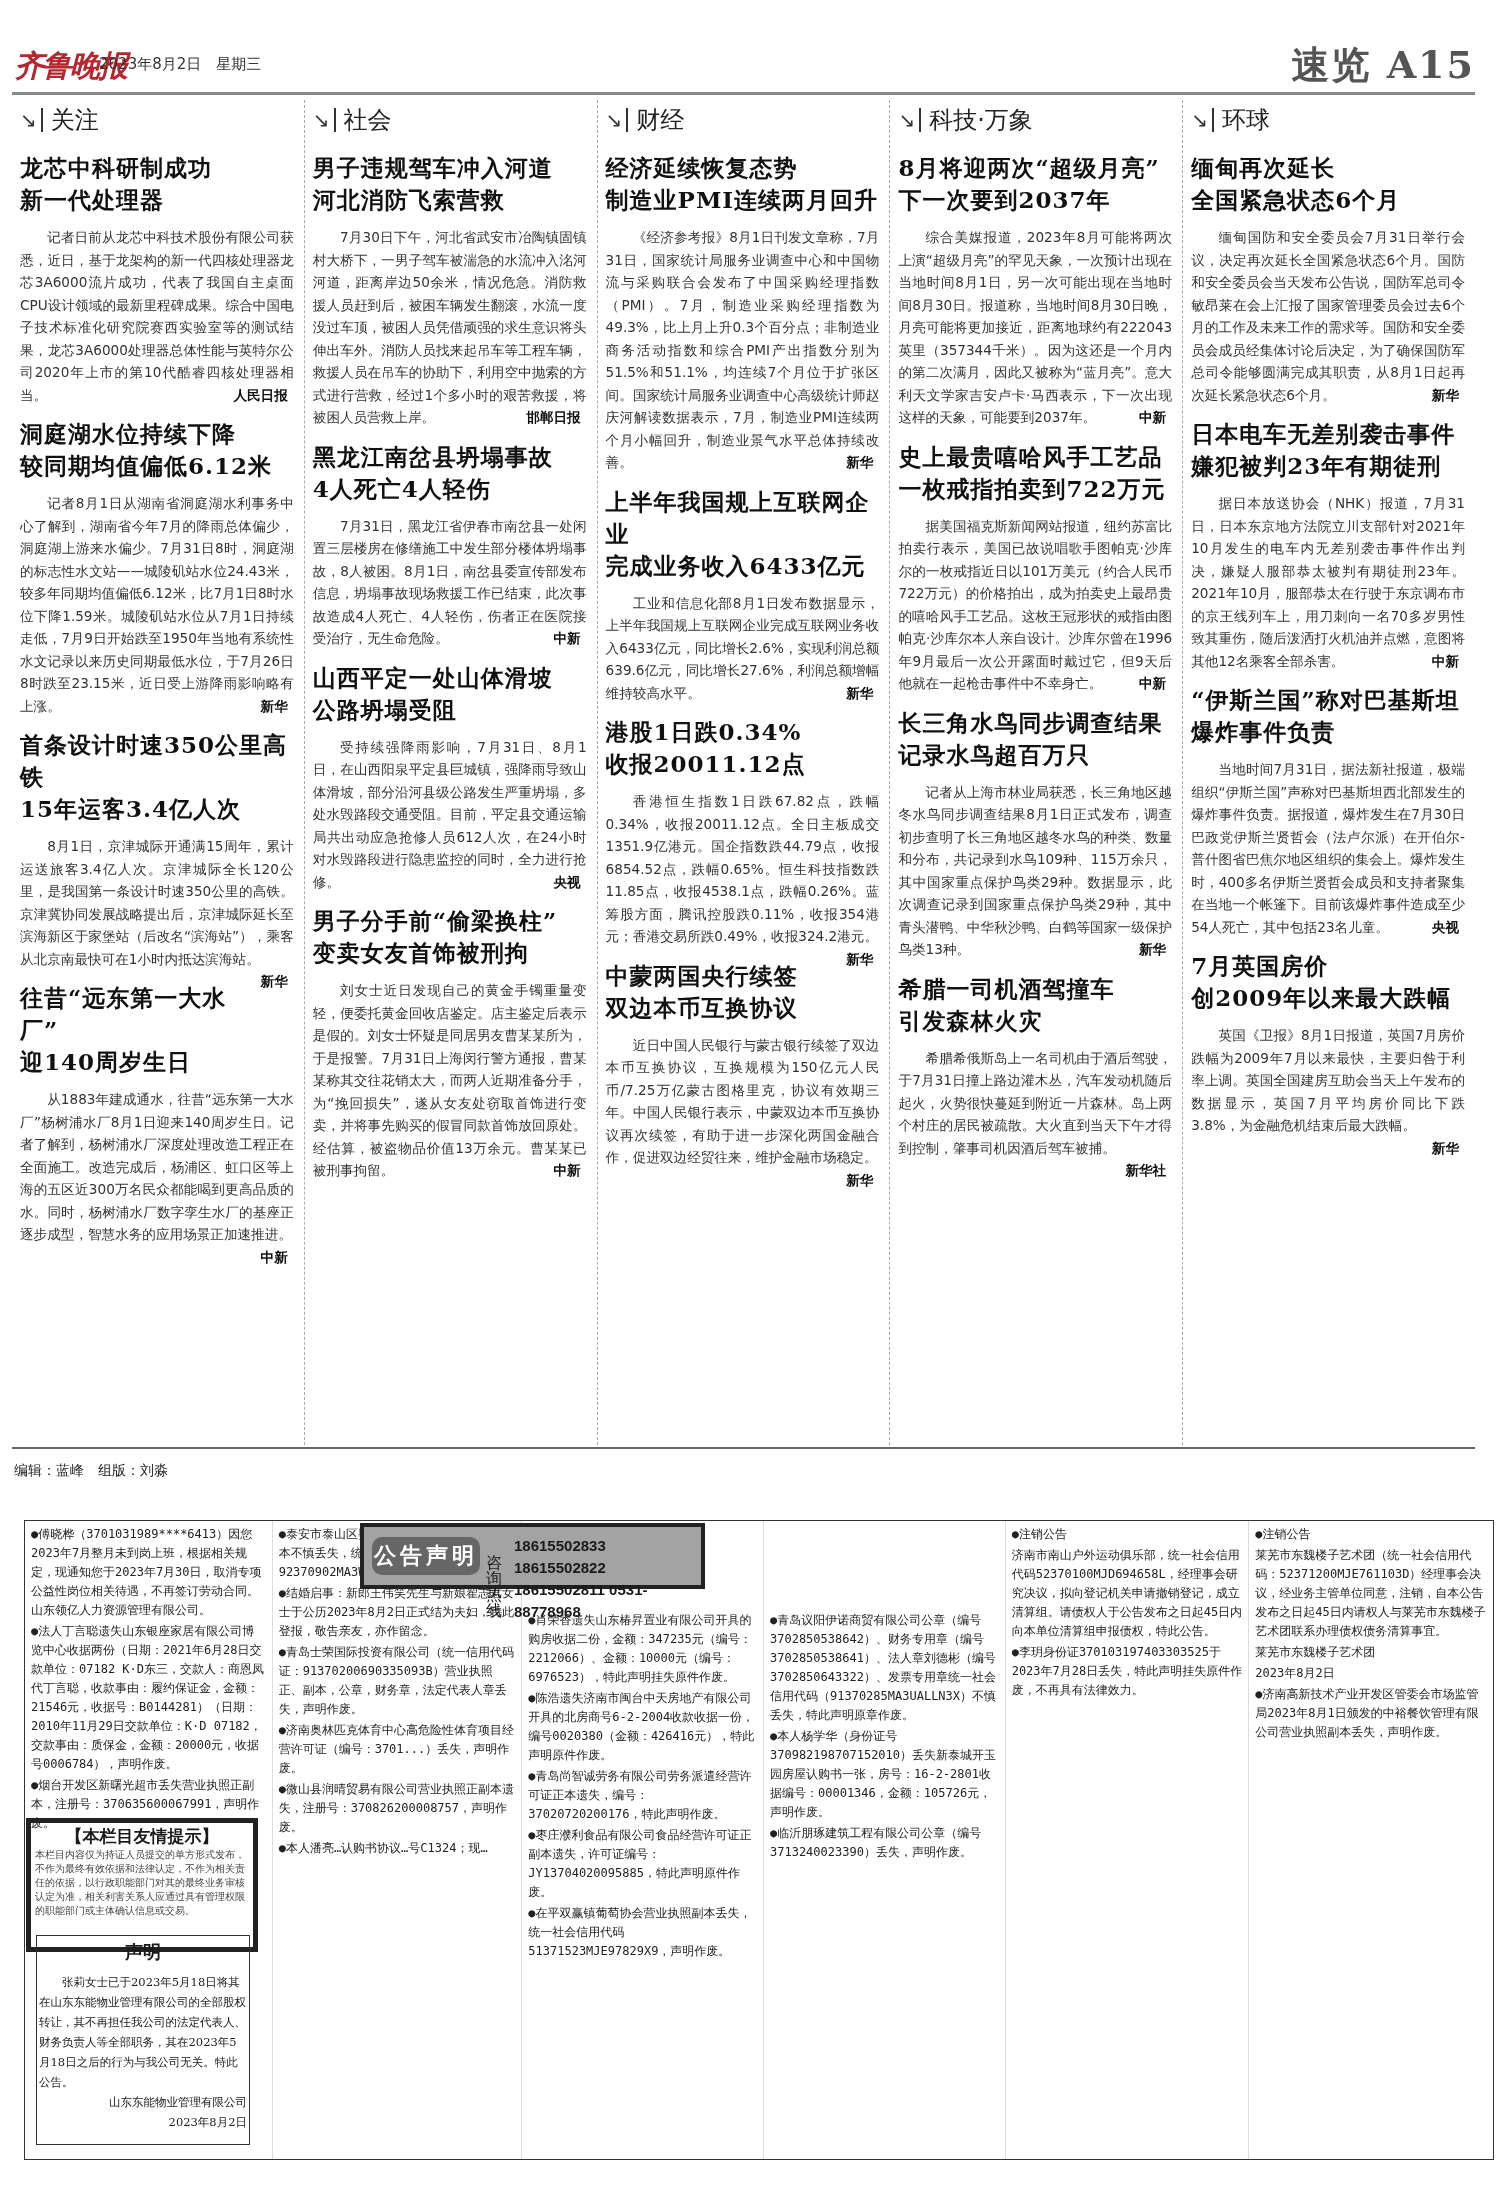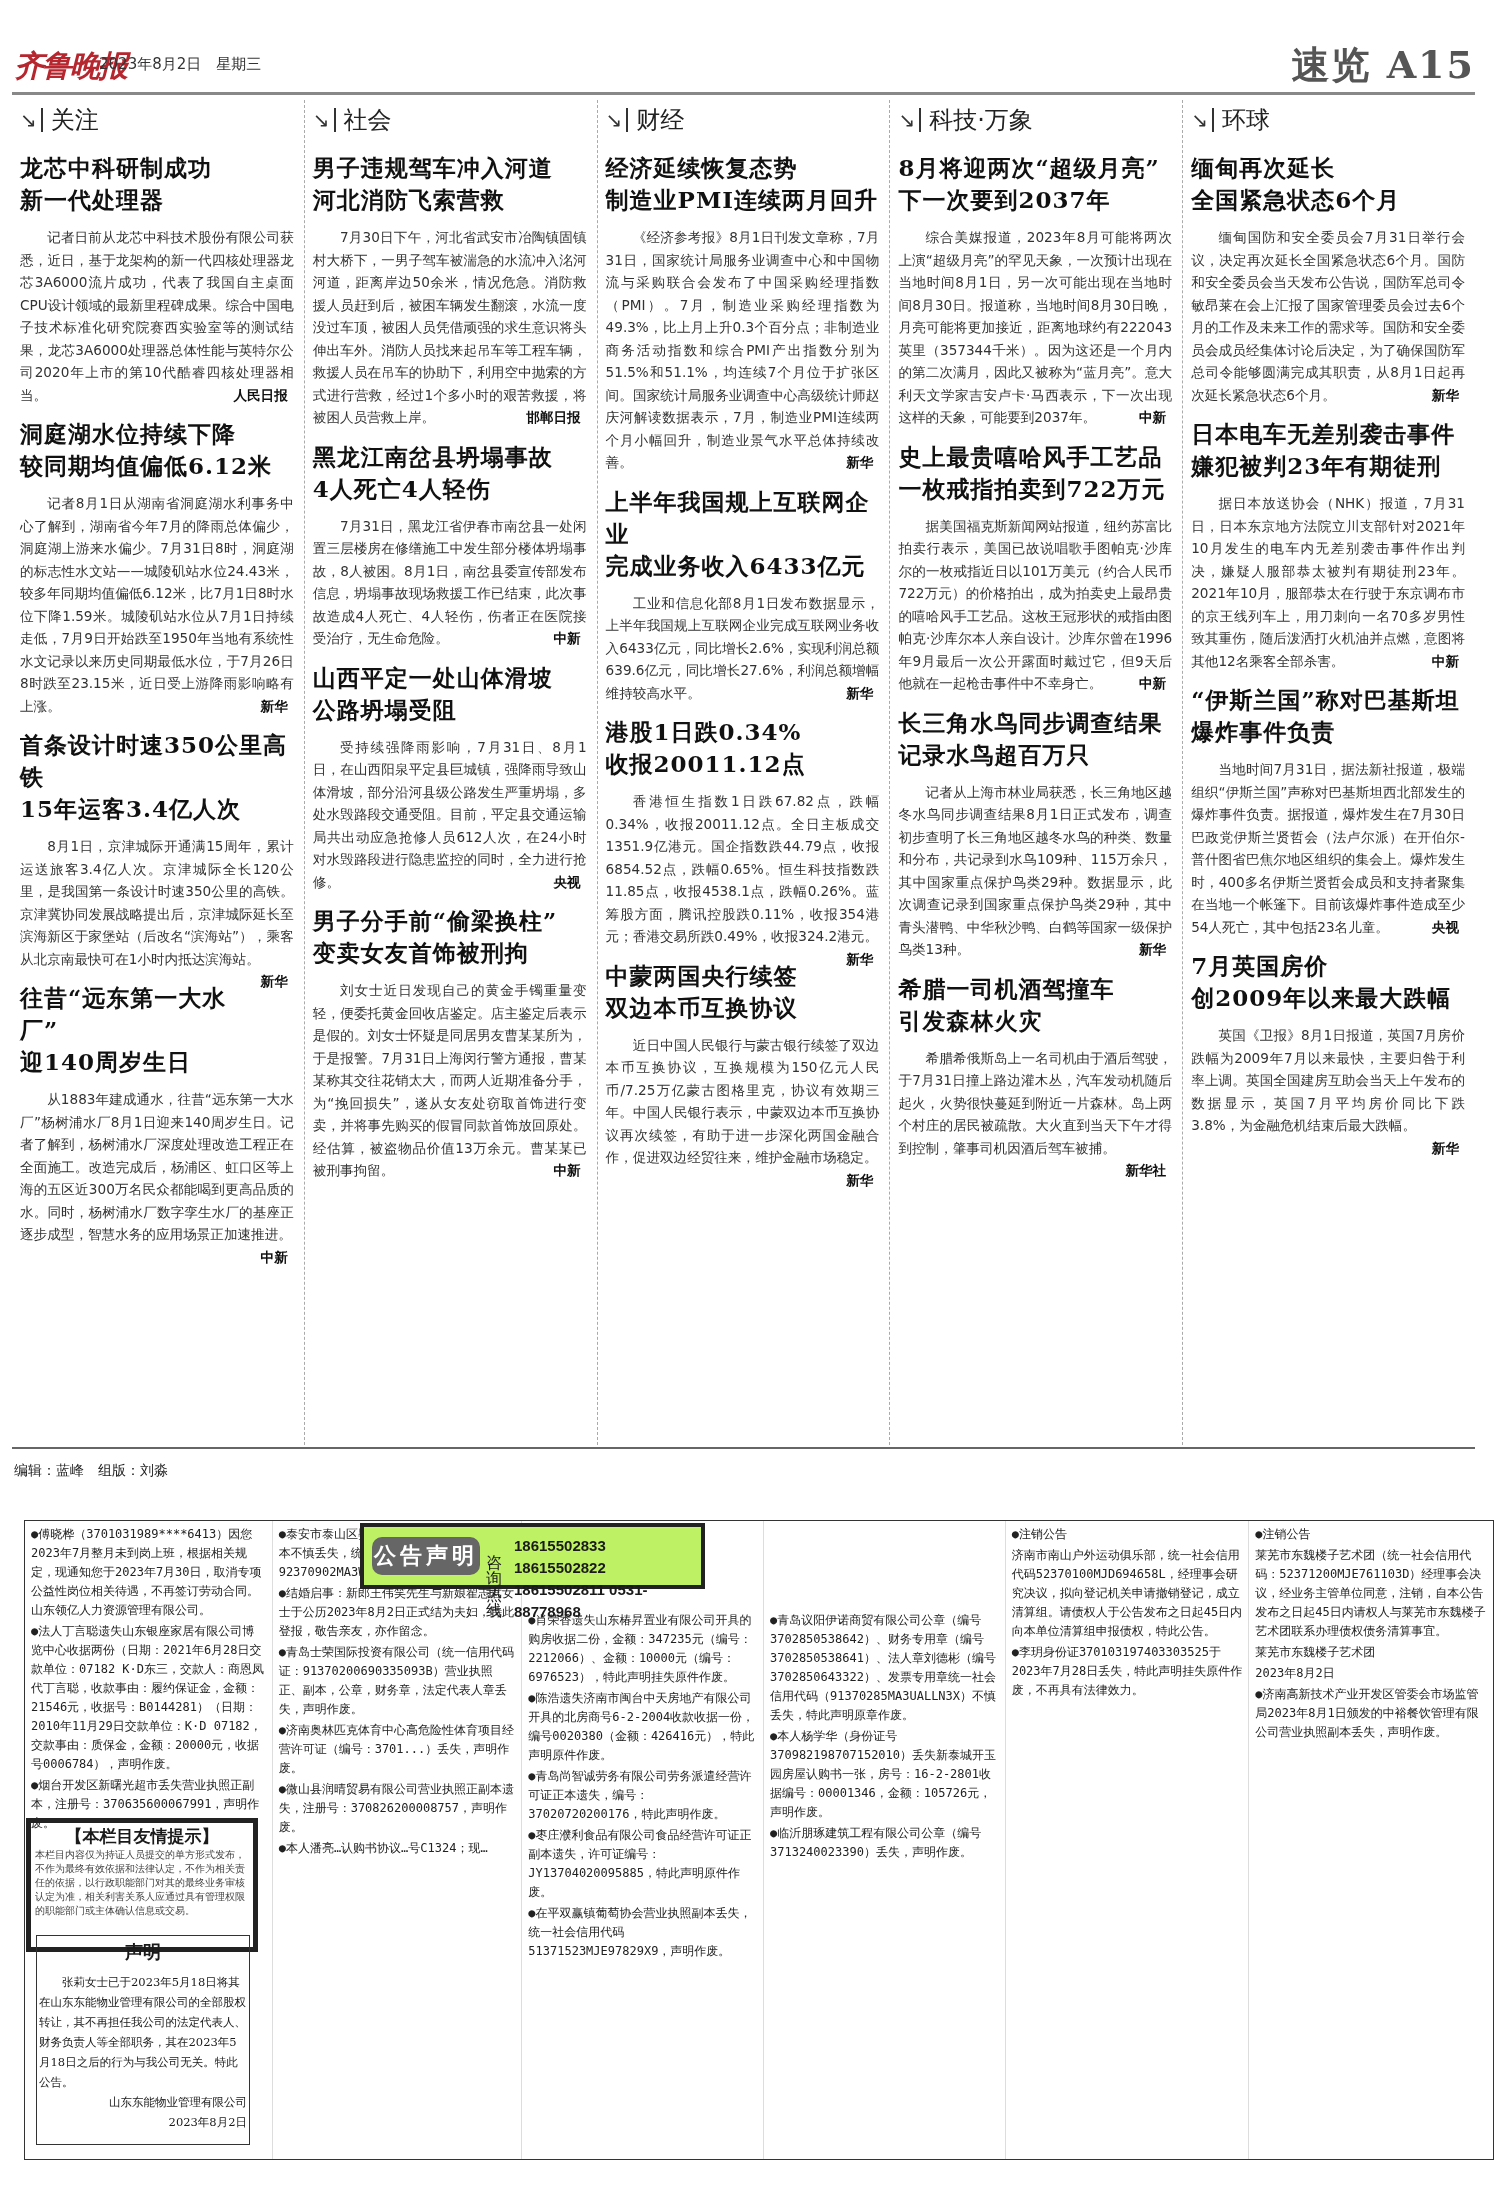--- a/index.html
+++ b/index.html
@@ -17,21 +17,21 @@
   .section .bar { display: inline-block; width: 2px; height: 24px; background: #333; margin-right: 8px; }
   .article { margin-top: 12px; }
   .headline { font-family: "DejaVu Serif", serif; font-weight: bold; font-size: 23px; line-height: 32px; text-align: left; color: #111; letter-spacing: 1px; }
   .body { font-size: 13.6px; line-height: 22.5px; text-align: justify; text-indent: 2em; color: #333; margin-top: 10px; }
   .src { font-weight: bold; float: right; margin-right: 6px; color: #111; }
   .editor { position: absolute; left: 14px; top: 1462px; font-size: 14px; color: #222; }
   .rule2 { position: absolute; left: 12px; top: 1447px; width: 1463px; height: 2px; background: #666; }
   .ads { position: absolute; left: 24px; top: 1520px; width: 1470px; height: 640px; border: 1px solid #333; display: flex; font-size: 12px; line-height: 19px; font-family: "DejaVu Sans Mono", monospace; color: #222; }
   .adcol { width: 234px; padding: 4px 6px; overflow: hidden; border-right: 1px solid #ddd; }
   .adcol p { margin-bottom: 2px; }
-  .banner { position: absolute; left: 360px; top: 1523px; width: 345px; height: 66px; border: 4px solid #222; background: #bef264; }
+  .banner { position: absolute; left: 360px; top: 1523px; width: 345px; height: 66px; border: 4px solid #222; background: #a3a3a3; }
   .banner .pill { position: absolute; left: 8px; top: 10px; width: 108px; height: 38px; border-radius: 10px; background: #666; color: #fff; font-size: 22px; font-weight: bold; text-align: center; line-height: 38px; letter-spacing: 4px; }
   .banner .lbl { position: absolute; left: 122px; top: 28px; font-size: 16px; line-height: 16px; }
   .banner .phones { position: absolute; left: 150px; top: 8px; font-size: 15px; font-weight: bold; line-height: 22px; font-family: "Liberation Sans", sans-serif; }
   .tipbox { position: absolute; left: 26px; top: 1818px; width: 232px; height: 134px; border: 5px solid #222; padding: 2px 4px; }
   .tipbox h4 { text-align: center; font-size: 17px; font-family: "DejaVu Serif", serif; }
   .tipbox p { font-size: 10px; line-height: 14px; color: #444; }
   .decl { position: absolute; left: 36px; top: 1935px; width: 214px; height: 210px; border: 1px solid #333; padding: 4px 2px; font-family: "DejaVu Serif", serif; }
   .decl h4 { text-align: center; font-size: 18px; margin-bottom: 8px; }
   .decl p { font-size: 11.5px; line-height: 20px; text-indent: 2em; }
   .decl .sig { text-align: right; font-size: 11.5px; line-height: 20px; }

